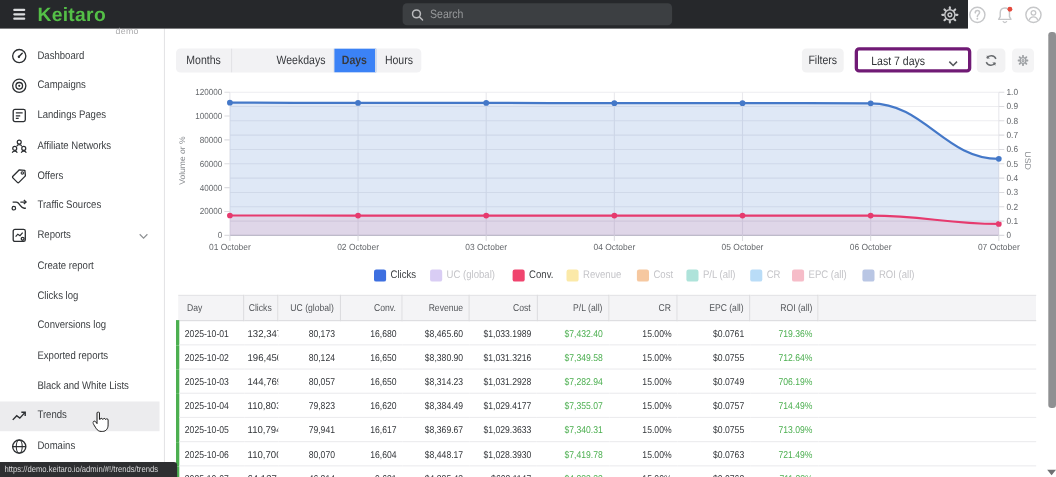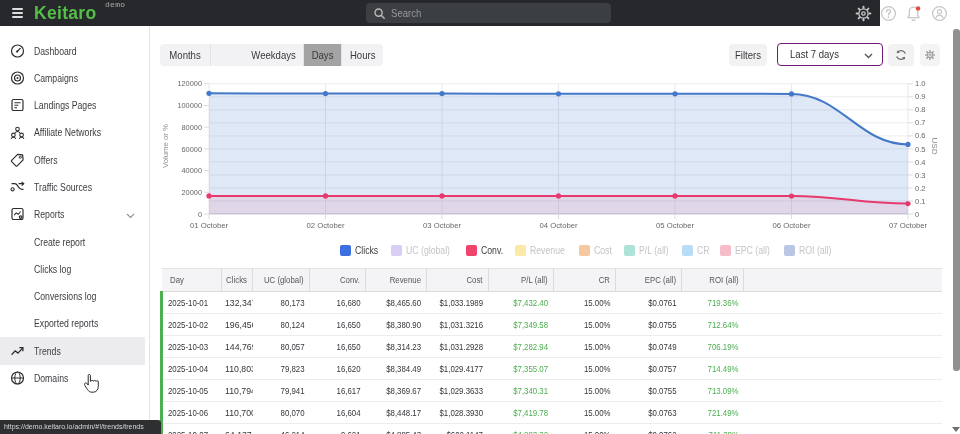--- a/index.html
+++ b/index.html
@@ -10,44 +10,44 @@
   
   .t { display:inline-block; transform:scaleX(0.87); transform-origin:left center; white-space:pre; }
   .tr { transform-origin:right center; }
   .tc { transform-origin:center center; }
 
   
   .topbar { position:absolute; left:0; top:0; width:880px; height:26px; background:#26282b; z-index:30; }
   .hamburger { position:absolute; left:12px; top:8px; width:11px; height:10px; cursor:pointer; }
   .hamburger span { display:block; height:1.8px; border-radius:1px; background:#dcdddf; margin-bottom:2.1px; }
   .logo { position:absolute; left:34px; top:2px; height:22px; line-height:22px; color:#54bf47; font-size:17.5px; font-weight:bold; letter-spacing:0.3px; }
-  .logo-badge { position:absolute; left:105px; top:0; font-size:8px; color:#ababad; letter-spacing:0.3px;font-family:Liberation Mono, monospace; }
+  .logo-badge { position:absolute; left:105px; top:24px; font-size:8px; color:#ababad; letter-spacing:0.3px; }
   .search { position:absolute; left:366px; top:3px; width:245px; height:20px; background:#3c3f42; border-radius:4px; }
   .search svg { position:absolute; left:8px; top:4.5px; }
   .search .ph { position:absolute; left:25px; top:4px; font-size:11px; color:#97999b; }
   .top-ic { position:absolute; top:5px; width:17px; height:17px; }
   .top-ic svg { display:block; }
 
   
   .sidebar { position:absolute; left:0; top:26px; width:150px; height:408px; background:#fff; border-right:1px solid #e4e4e6; z-index:5; }
   .side-nav { position:absolute; left:0; top:11px; width:150px; }
   .side-item { position:relative; height:27.3px; width:145px; display:flex; align-items:center; cursor:pointer; }
   .side-item.hovered { background:#ececee; }
   .side-item .ic { position:absolute; left:10px; top:50%; transform:translateY(-50%); width:15px; height:15px; }
   .side-item .lbl { position:absolute; left:34px; top:50%; transform:translateY(-50%); font-size:10px; color:#3a3d40; }
   .side-item .lbl .t { vertical-align:middle; }
   .side-item .chev { position:absolute; right:10px; top:50%; transform:translateY(-50%); }
 
   
   .tabs { position:absolute; left:160px; top:43.5px; height:22px; display:flex; background:#f2f2f4; border-radius:4px; overflow:hidden; }
   .tab { height:22px; display:flex; align-items:center; justify-content:center; font-size:11px; color:#37393d; border-right:1px solid #e3e3e6; cursor:pointer; }
   .tab:last-child { border-right:none;text-align:center; }
-  .tab.selected { background:#a3a3a3; }
+  .tab.selected { background:#3b82f6;font-weight:bold; }
   .btn { position:absolute; top:43.5px; height:22px; background:#f2f2f3; border:none; border-radius:4px; font-size:11px; color:#37393d; cursor:pointer; font-family:inherit; display:flex; align-items:center; justify-content:center; }
-  .select { position:absolute; top:42.5px; height:23px; background:#fff; border:1px solid #701a75; border-radius:4px; cursor:pointer; }
+  .select { position:absolute; top:42.5px; height:23px; background:#fff; border:3px solid #701a75; border-radius:4px; cursor:pointer; }
   .select .val { position:absolute; left:12px; top:4.5px; font-size:11px; color:#303236; }
   .select svg { position:absolute; right:9px; top:9px; }
 
   
   .chart-wrap { position:absolute; left:160px; top:70px; width:781px; height:165px; }
   .legend { position:absolute; left:236px; top:243.5px; width:705px; height:14px; display:flex; align-items:center; justify-content:center; }
   .legend-item { display:flex; align-items:center; margin:0 4.5px; cursor:pointer; }
   .legend-item .sw { width:11px; height:11px; border-radius:2px; margin-right:4px; flex:none; }
   .legend-item .lg-lbl { font-size:10px; color:#3a3d40; }
   .legend-item.off .lg-lbl { color:#c4c4c8; }
@@ -206,20 +206,23 @@
           <span class="lbl"><span class="t">Create report</span></span>
         </div>
         <div class="side-item">
           <span class="lbl"><span class="t">Clicks log</span></span>
         </div>
         <div class="side-item">
           <span class="lbl"><span class="t">Conversions log</span></span>
         </div>
         <div class="side-item">
           <span class="lbl"><span class="t">Exported reports</span></span>
+        </div>
+        <div class="side-item">
+          <span class="lbl"><span class="t">Black and White Lists</span></span>
         </div>
         <div class="side-item hovered">
           <span class="ic"><svg width="15" height="15" viewBox="0 0 15 15">
               <polyline points="1.6,11.2 5.2,7.4 8,9.6 12.8,4.4" fill="none" stroke="#2c2f32" stroke-width="1.3"></polyline>
               <polyline points="9.4,4.2 12.9,4.2 12.9,7.7" fill="none" stroke="#2c2f32" stroke-width="1.3"></polyline>
             </svg></span>
           <span class="lbl"><span class="t">Trends</span></span>
         </div>
         <div class="side-item">
           <span class="ic"><svg width="15" height="15" viewBox="0 0 15 15">

